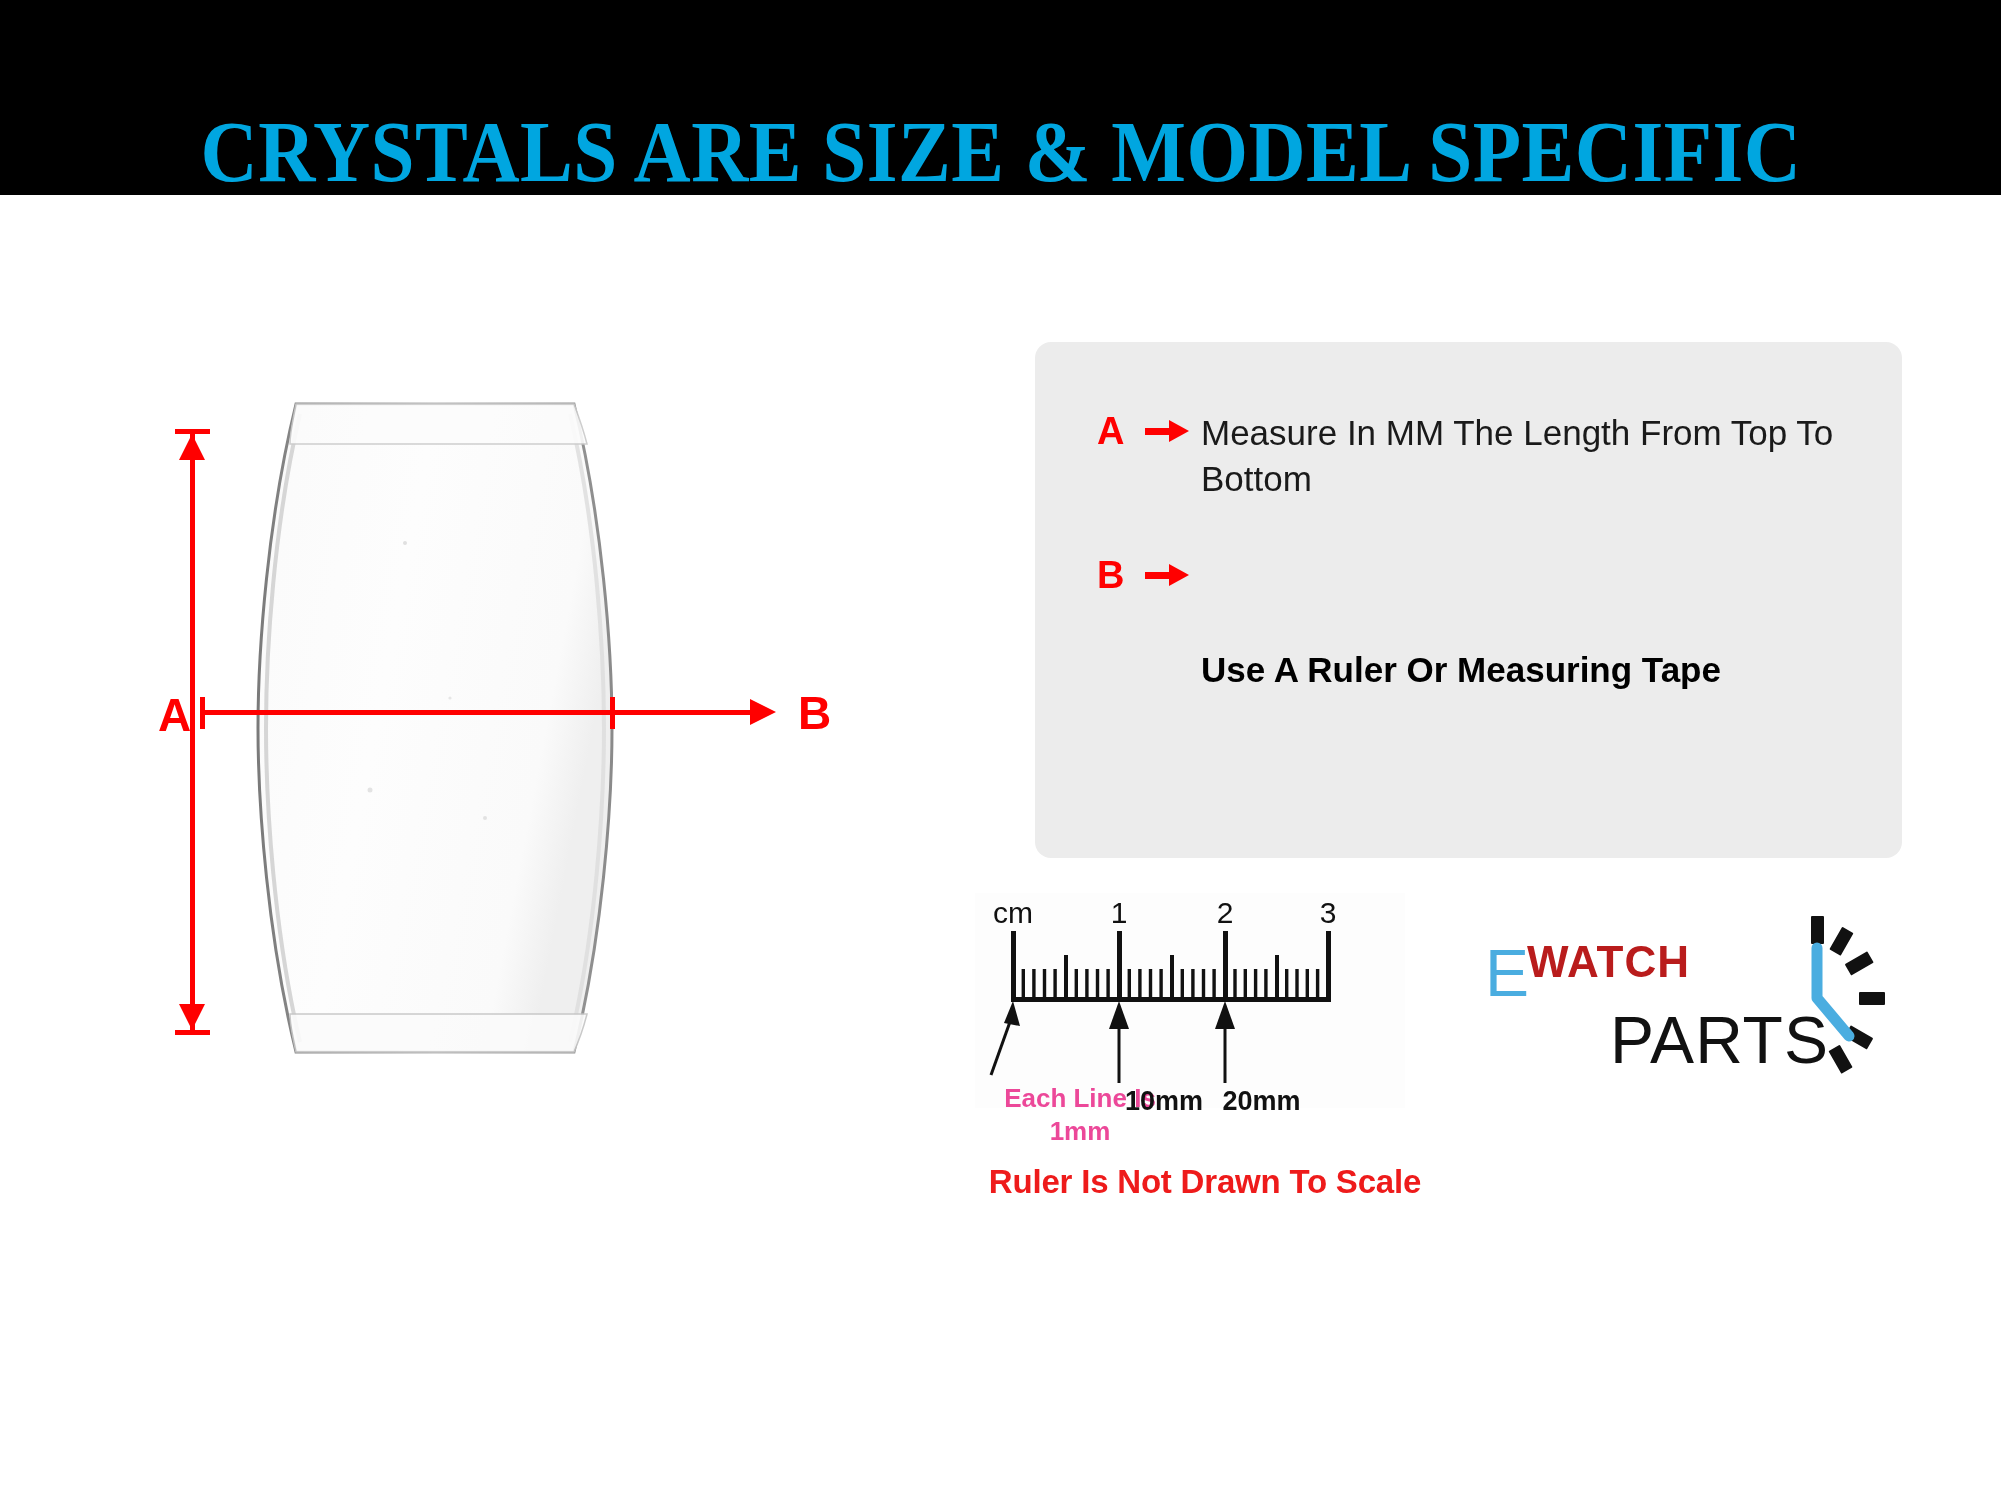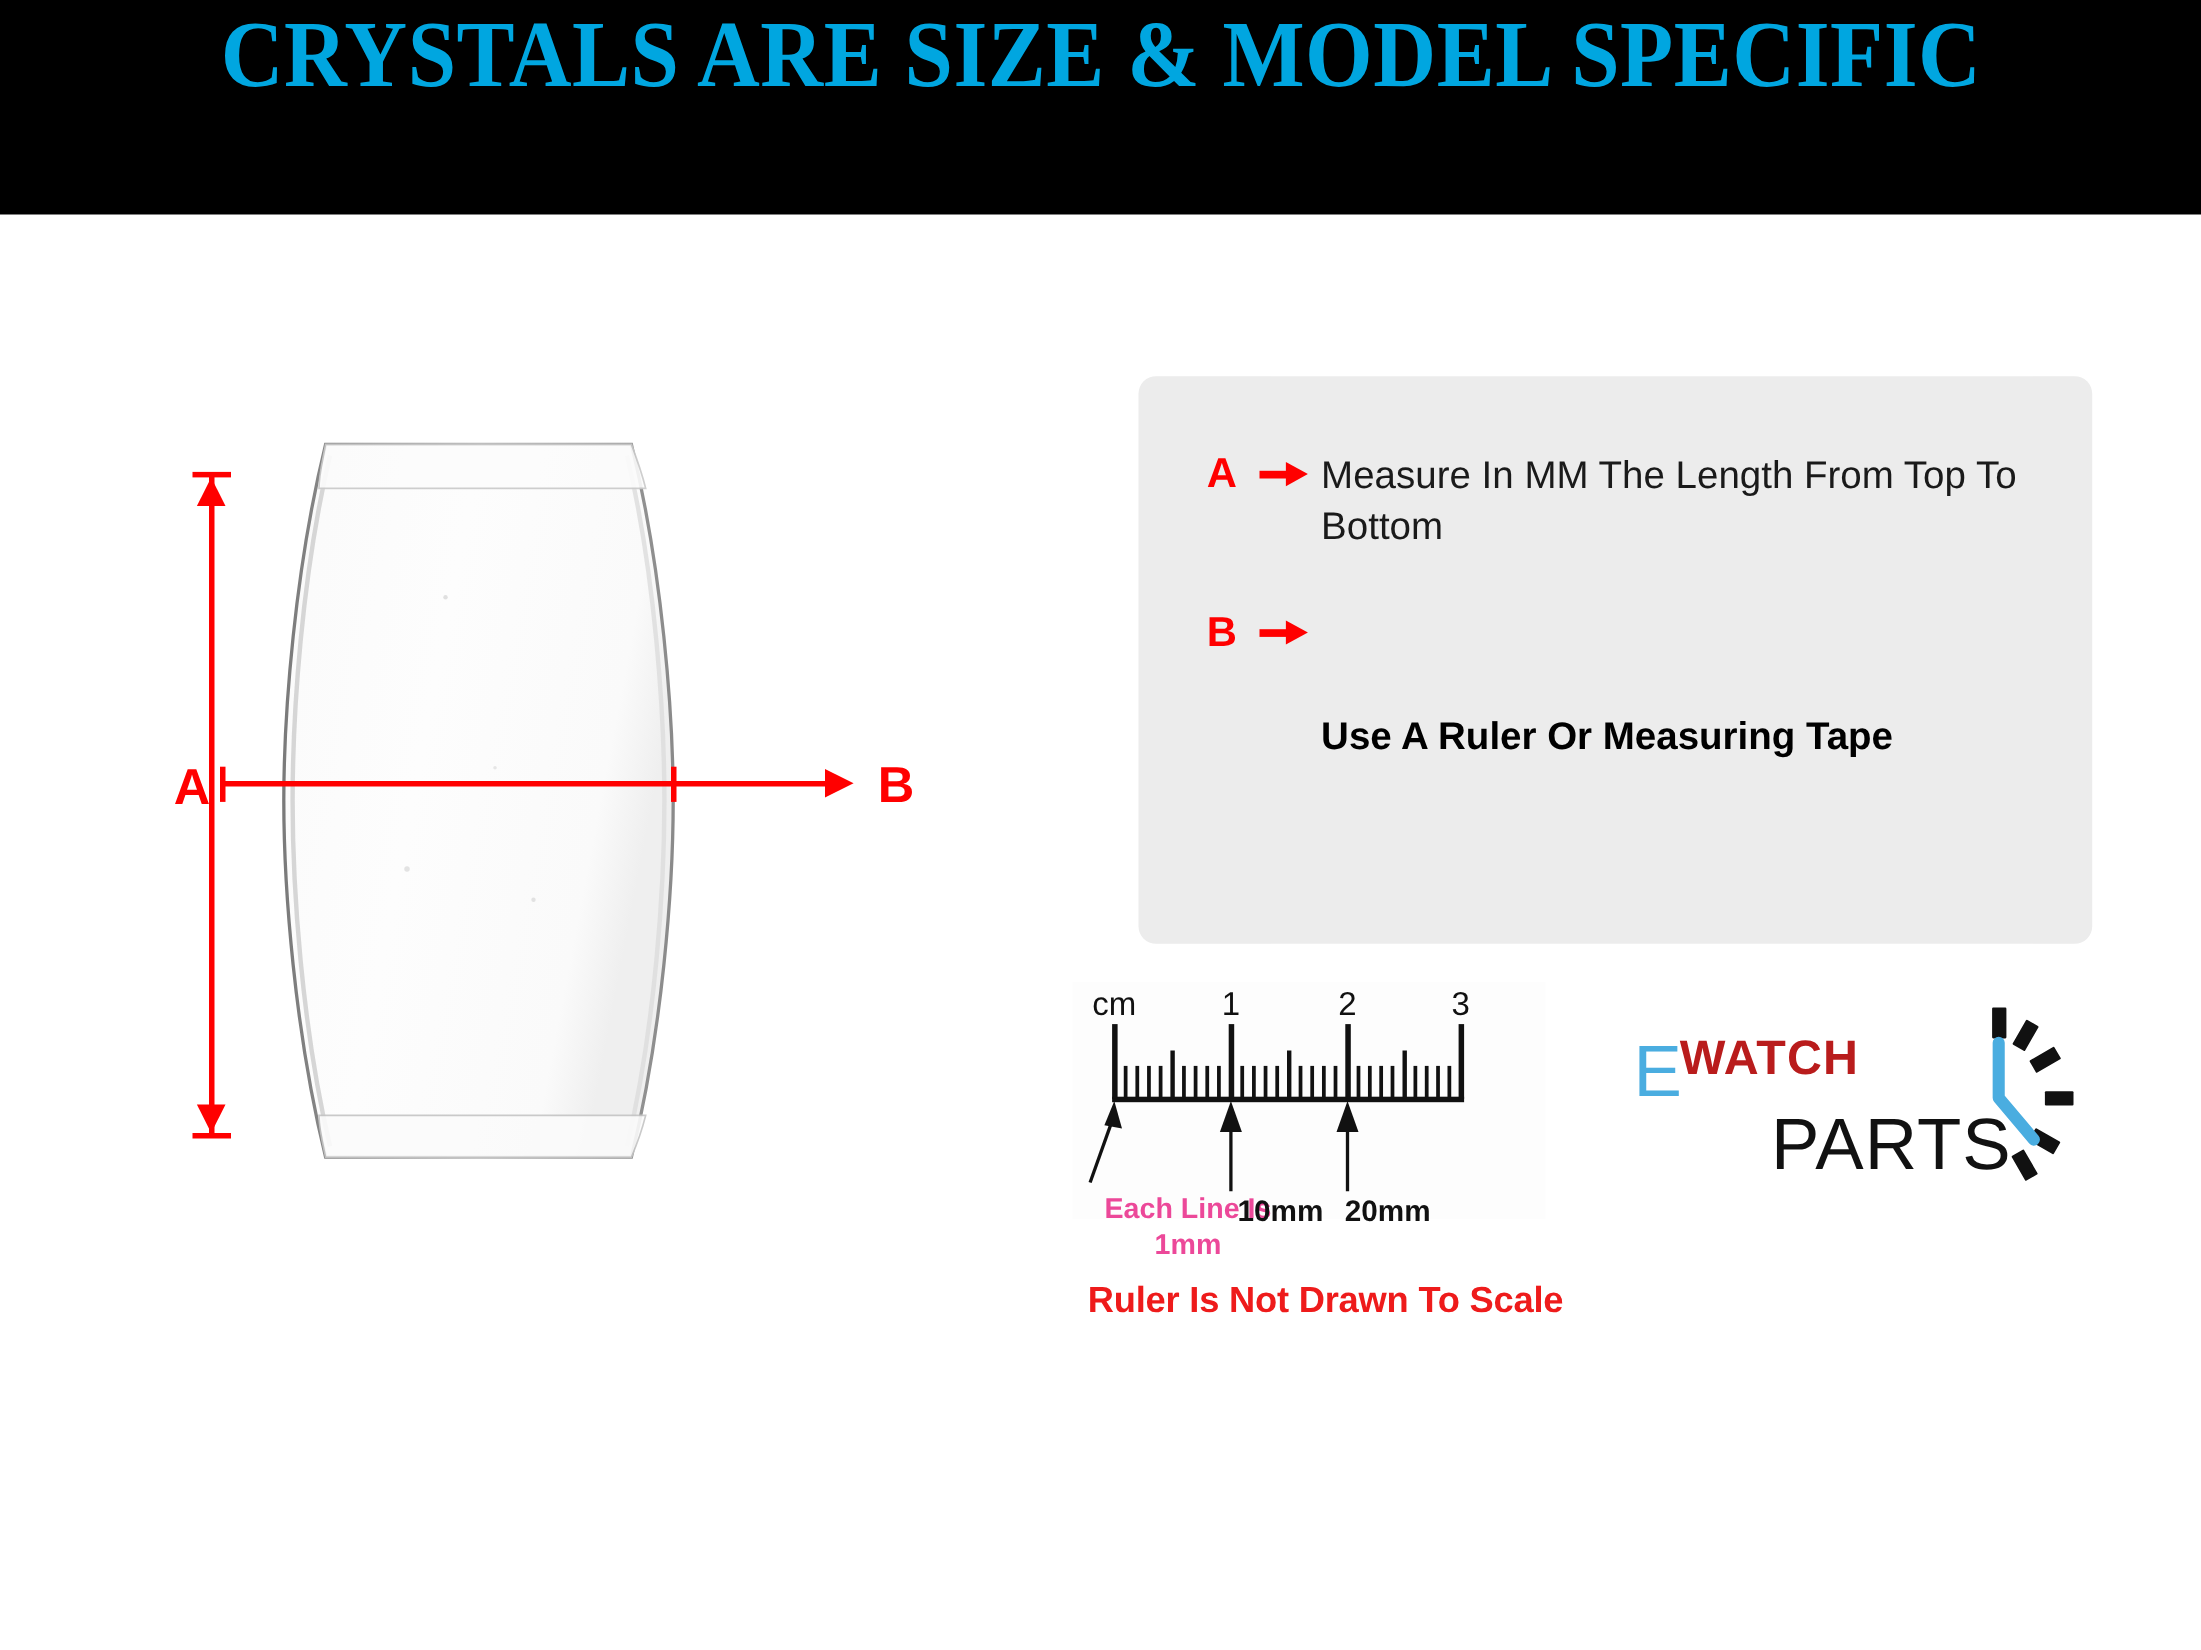--- a/index.html
+++ b/index.html
@@ -18,21 +18,21 @@
 
   
   .banner {
     position: absolute;
     left: 0;
     width: 2001px;
     background: #000000;
     display: flex;
     flex-direction: column;
     align-items: center;
-    justify-content: flex-start;
+    justify-content: flex-end;
   }
   #top-banner { top: 0; height: 195px; }
   #bottom-banner { top: 1259px; height: 241px; }
 
   .banner-title {
     font-family: "Liberation Serif", serif;
     font-weight: 700;
     color: #00A6E0;
     white-space: nowrap;
     line-height: 1;

